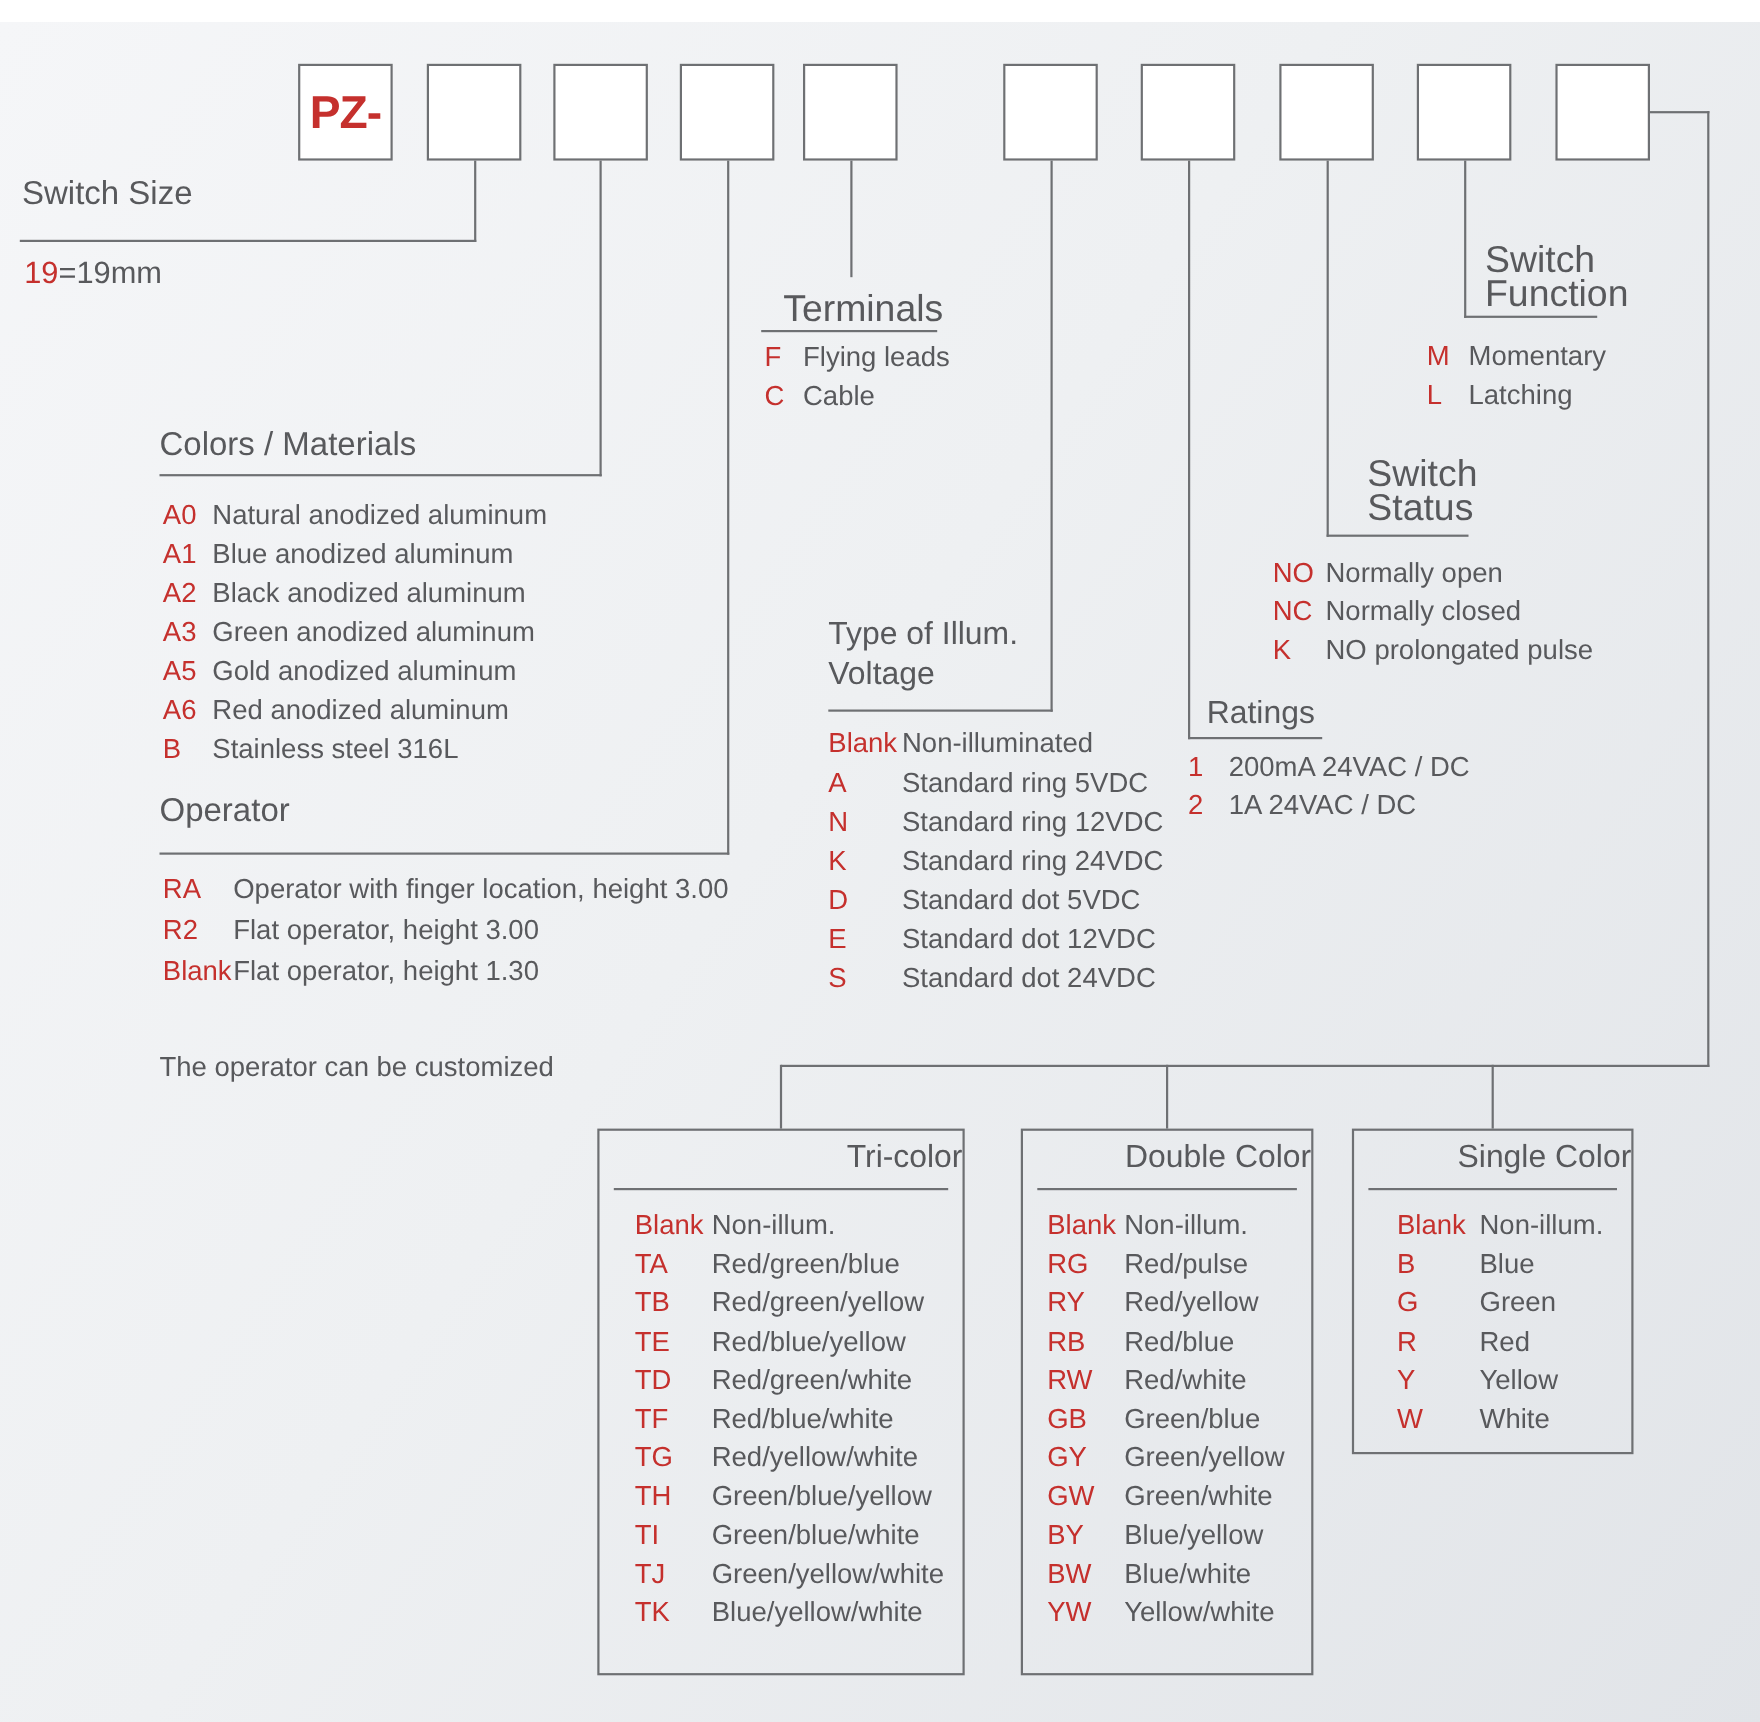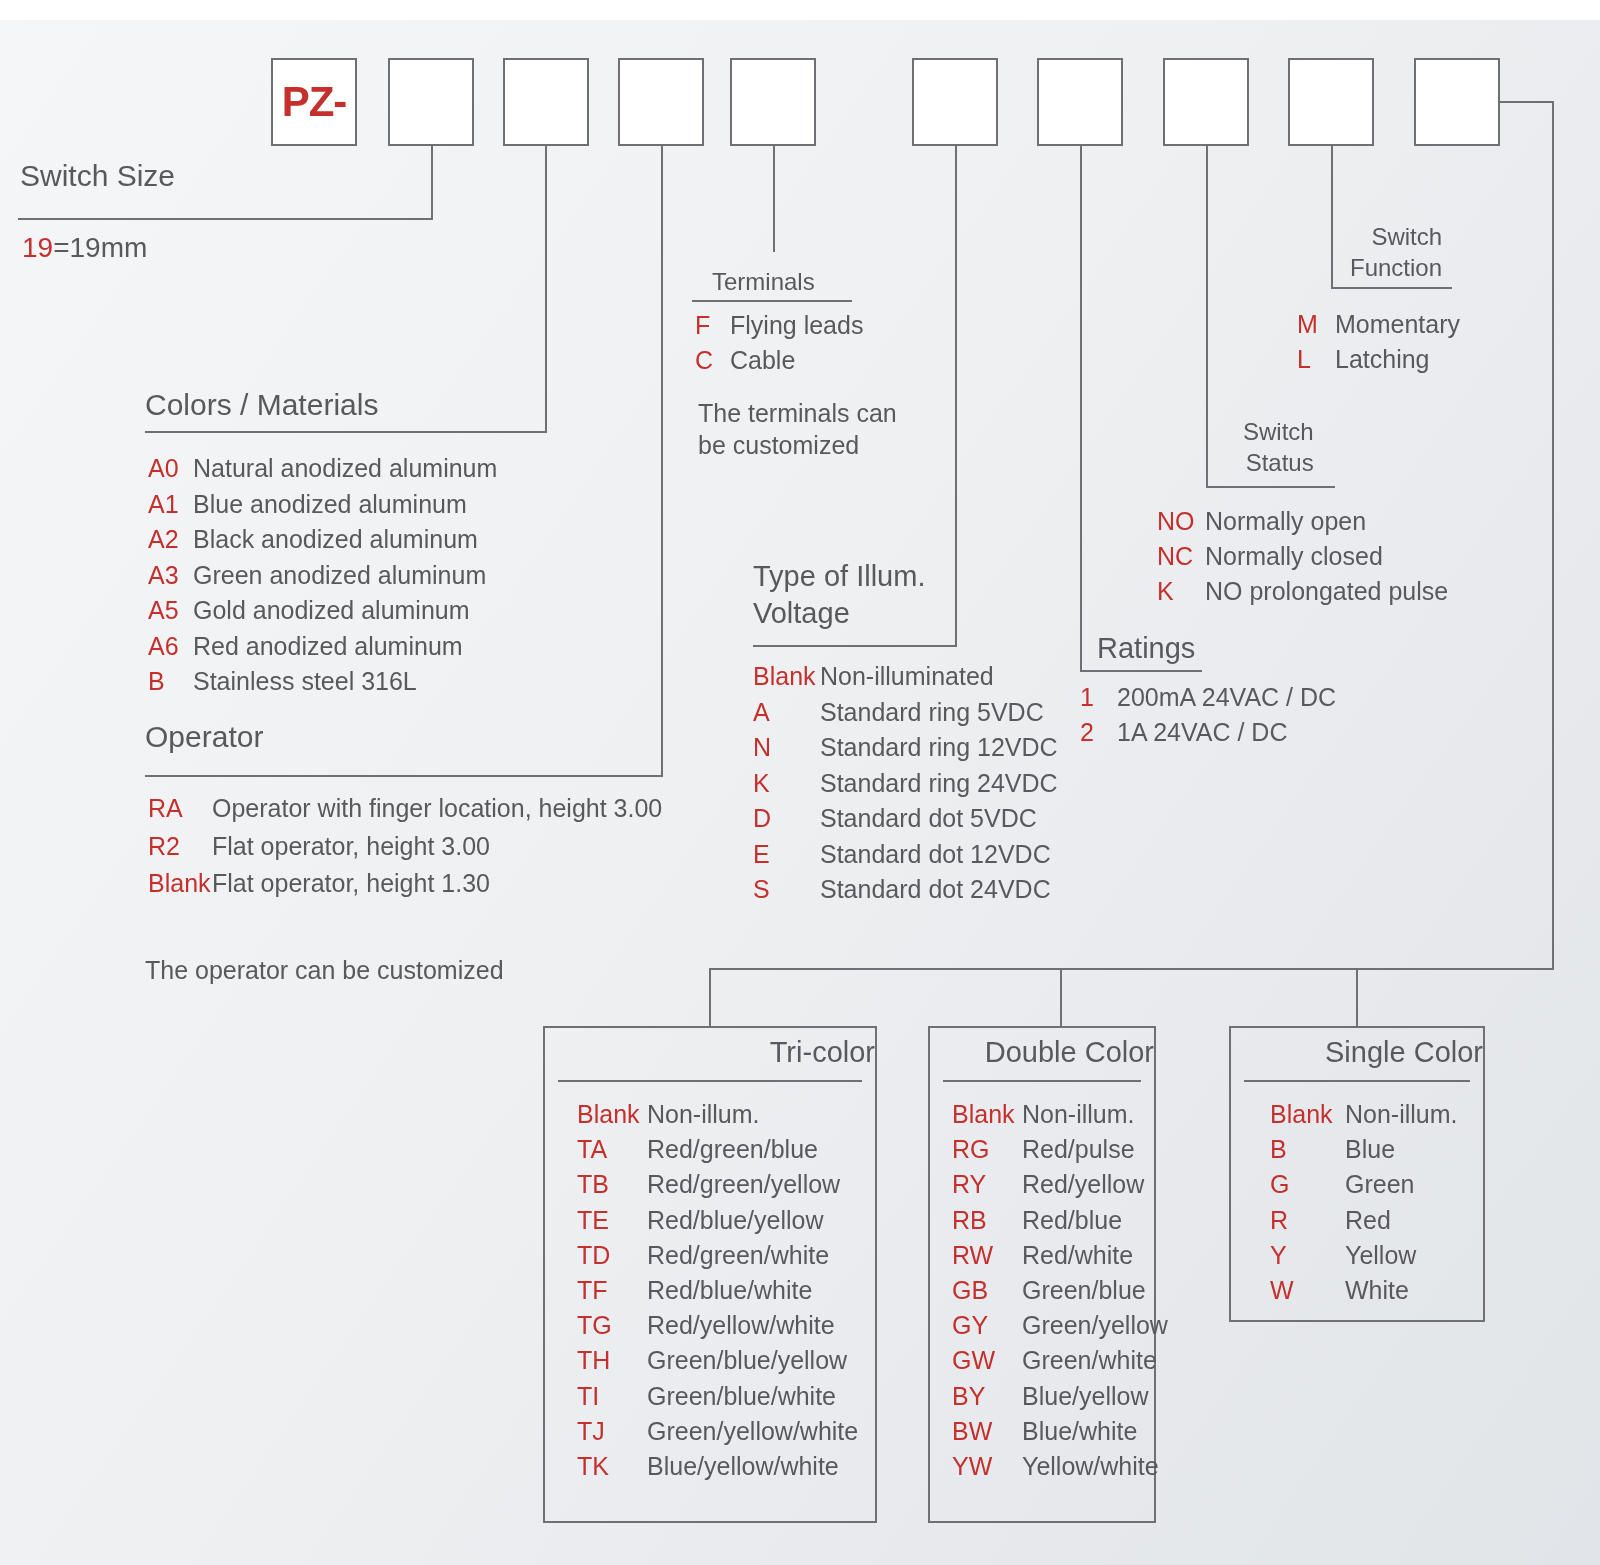--- a/index.html
+++ b/index.html
@@ -18,21 +18,21 @@
   .box{
     position:absolute;top:38px;width:86px;height:88px;box-sizing:border-box;
     background:#ffffff;border:2px solid var(--line,#6e7073);
   }
   .pz{display:flex;align-items:center;justify-content:center;}
   .pz span{font-size:42px;font-weight:bold;color:var(--red,#c5302d);letter-spacing:-1px;}
   .hline,.vline{position:absolute;background:var(--line,#6e7073);}
   .hline{height:2px;}
   .vline{width:2px;}
   .heading{position:absolute;font-size:30px;line-height:34px;white-space:nowrap;}
-  .heading.small{font-size:24px;line-height:31px;text-align:right;}
+  .heading.small{font-size:34px;line-height:31px;}
   .heading.mid{font-size:29px;line-height:37px;}
   .rows{position:absolute;font-size:25px;}
   .row{display:flex;align-items:center;height:var(--rh,35px);white-space:nowrap;}
   .row .code{color:var(--red,#c5302d);flex:0 0 var(--cw,45px);width:var(--cw,45px);}
   .row .label{white-space:nowrap;}
   .size-value{position:absolute;font-size:28px;white-space:nowrap;}
   .size-value .code{color:var(--red,#c5302d);}
   .note{position:absolute;font-size:25px;line-height:32px;}
   .table{position:absolute;box-sizing:border-box;border:2px solid var(--line,#6e7073);}
   .table .t-heading{position:absolute;top:8px;left:0;right:0;text-align:right;font-size:29px;}
@@ -159,21 +159,20 @@
       <div class="row">
         <span class="code">F</span>
         <span class="label">Flying leads</span>
       </div>
 
       <div class="row">
         <span class="code">C</span>
         <span class="label">Cable</span>
       </div>
     </div>
-  <div class="note" style="left:698px;top:377px;width:215px">The terminals can be customized</div>
 
   <div class="heading mid" style="left:753px;top:538px">
     <div>Type of Illum.</div>
     <div>Voltage</div>
   </div>
   <div class="rows" style="left:753px;top:639px;--rh:35.5px;--cw:67px">
 
       <div class="row">
         <span class="code">Blank</span>
         <span class="label">Non-illuminated</span>
@@ -318,21 +317,21 @@
           <span class="label">Green/yellow/white</span>
         </div>
 
         <div class="row">
           <span class="code">TK</span>
           <span class="label">Blue/yellow/white</span>
         </div>
       </div>
   </div>
 
-  <div class="table" style="left:928px;top:1006px;width:228px;height:497px">
+  <div class="table" style="left:928px;top:1006px;width:266px;height:497px">
     <div class="t-heading">Double Color</div>
     <div class="t-underline"></div>
     <div class="rows" style="--rh:35.2px;--cw:70px;--ci:22px">
 
         <div class="row">
           <span class="code">Blank</span>
           <span class="label">Non-illum.</span>
         </div>
 
         <div class="row">

